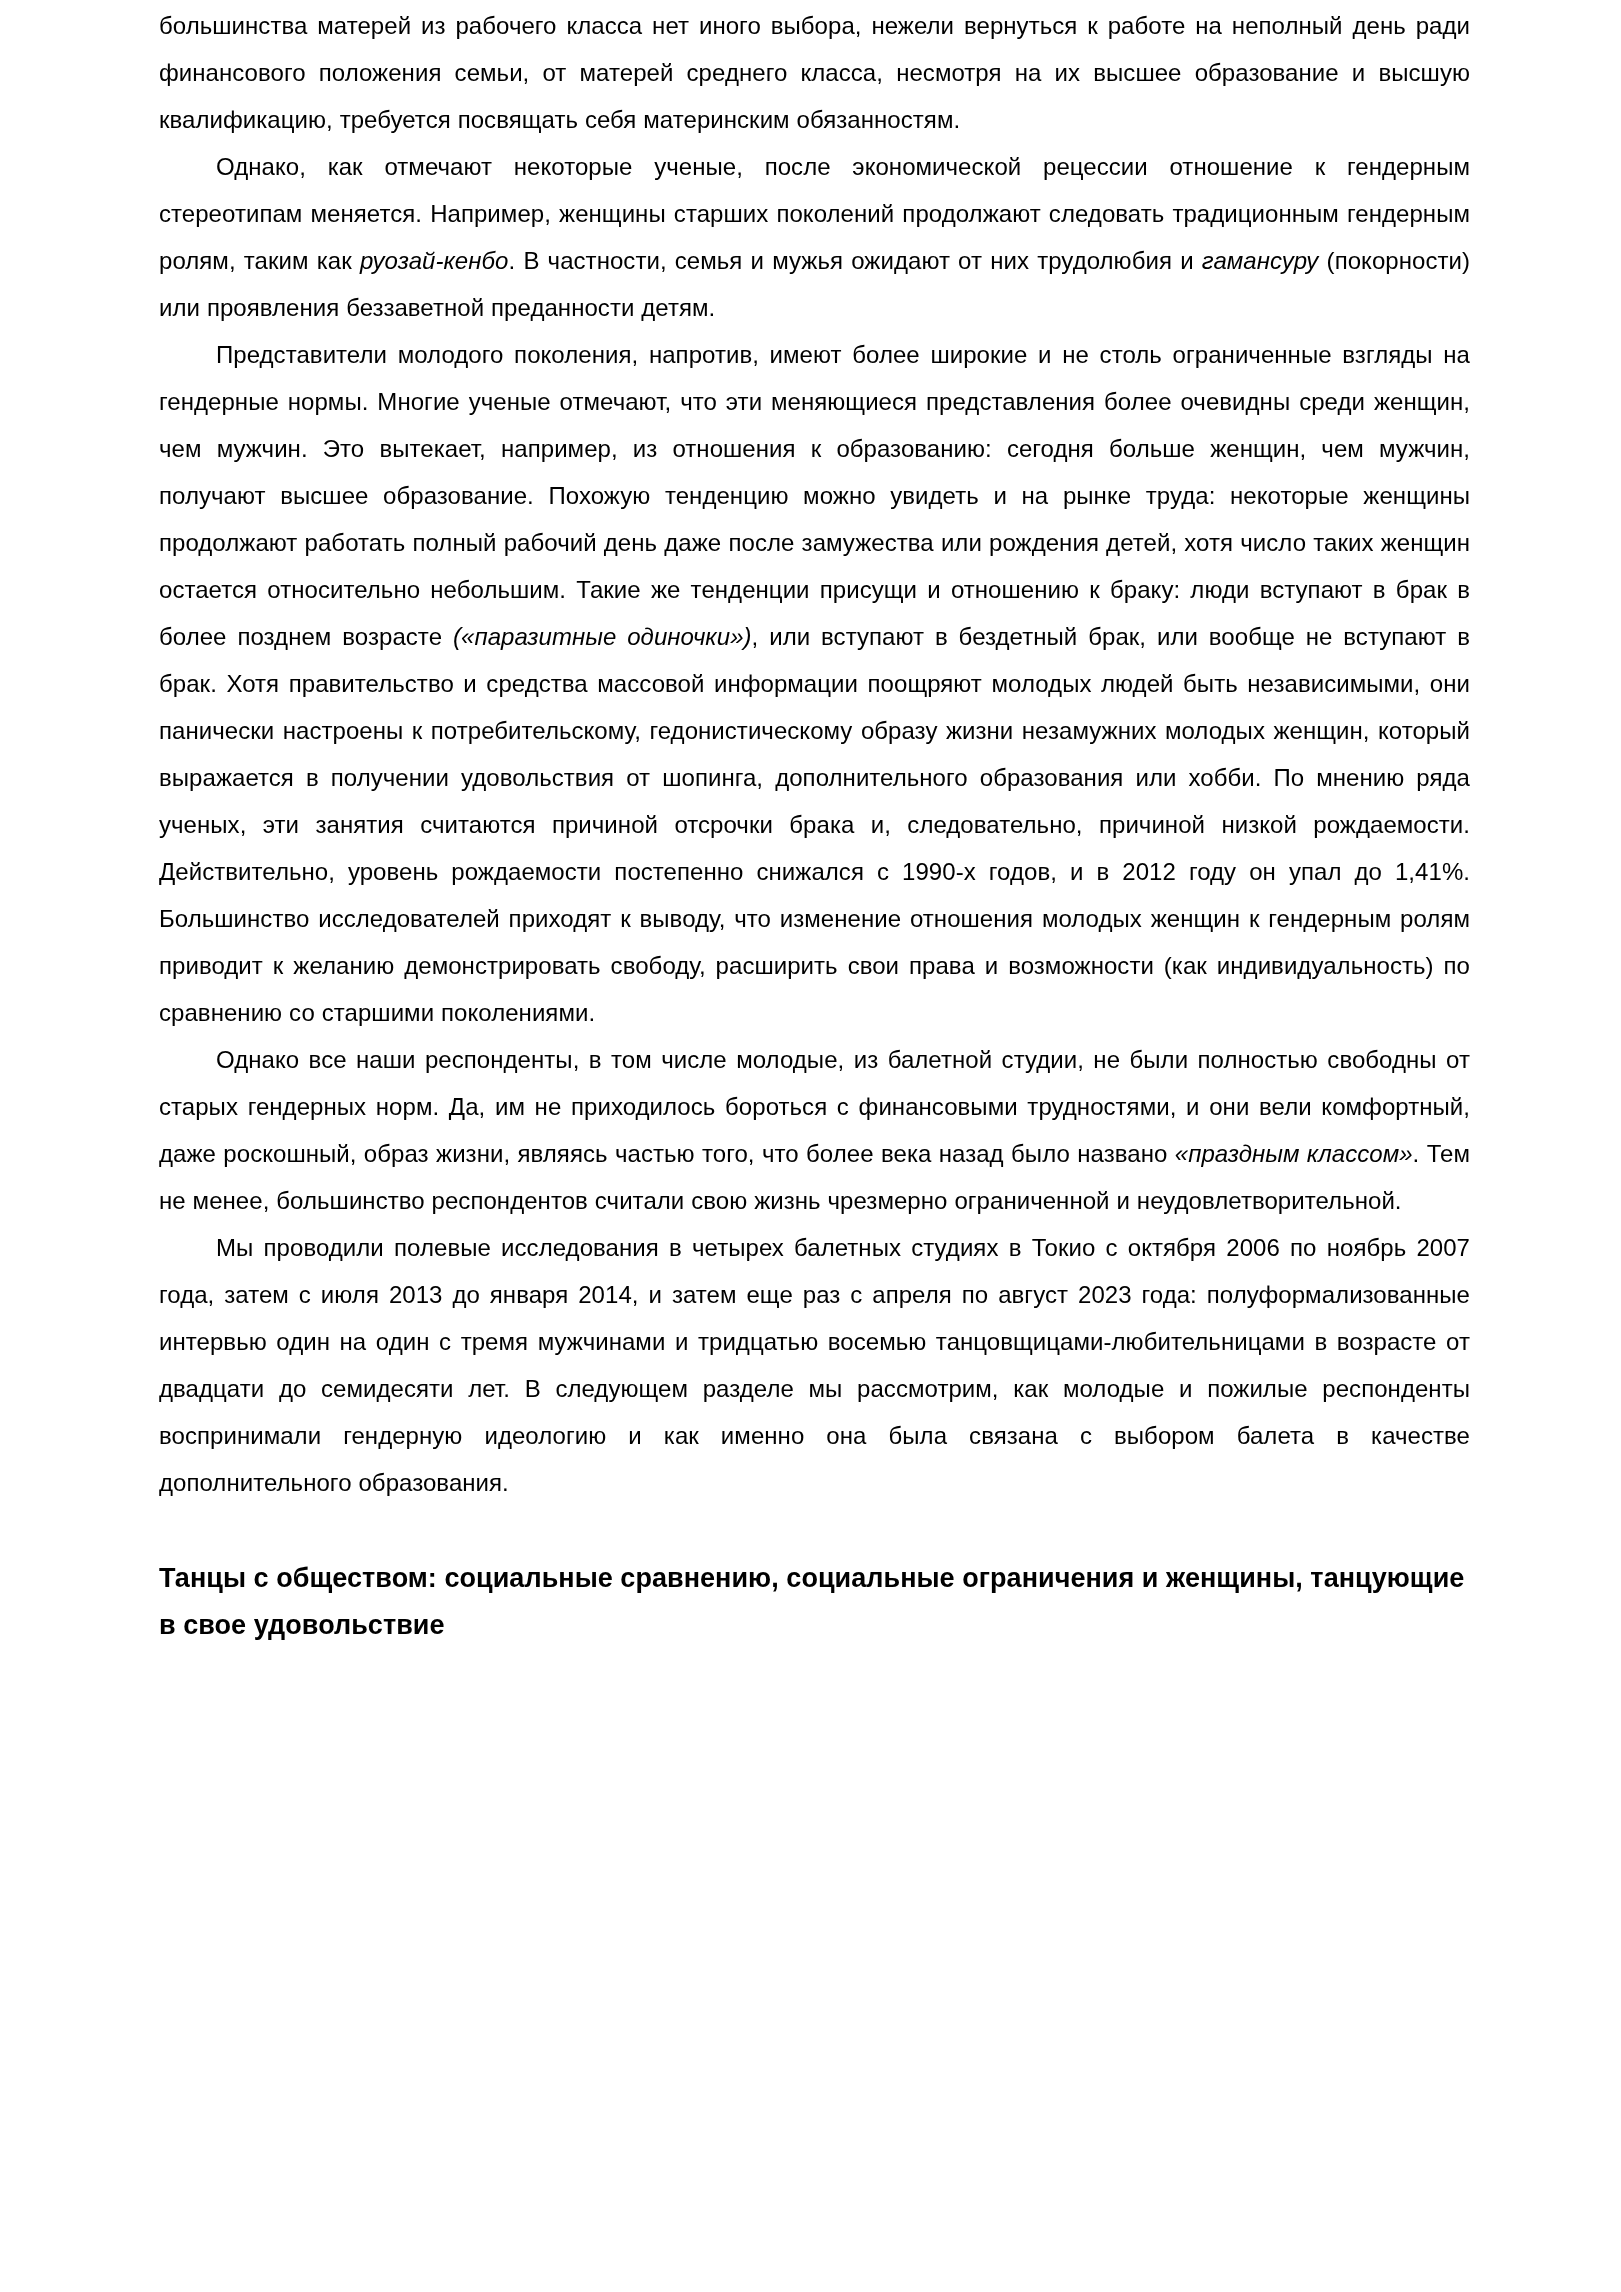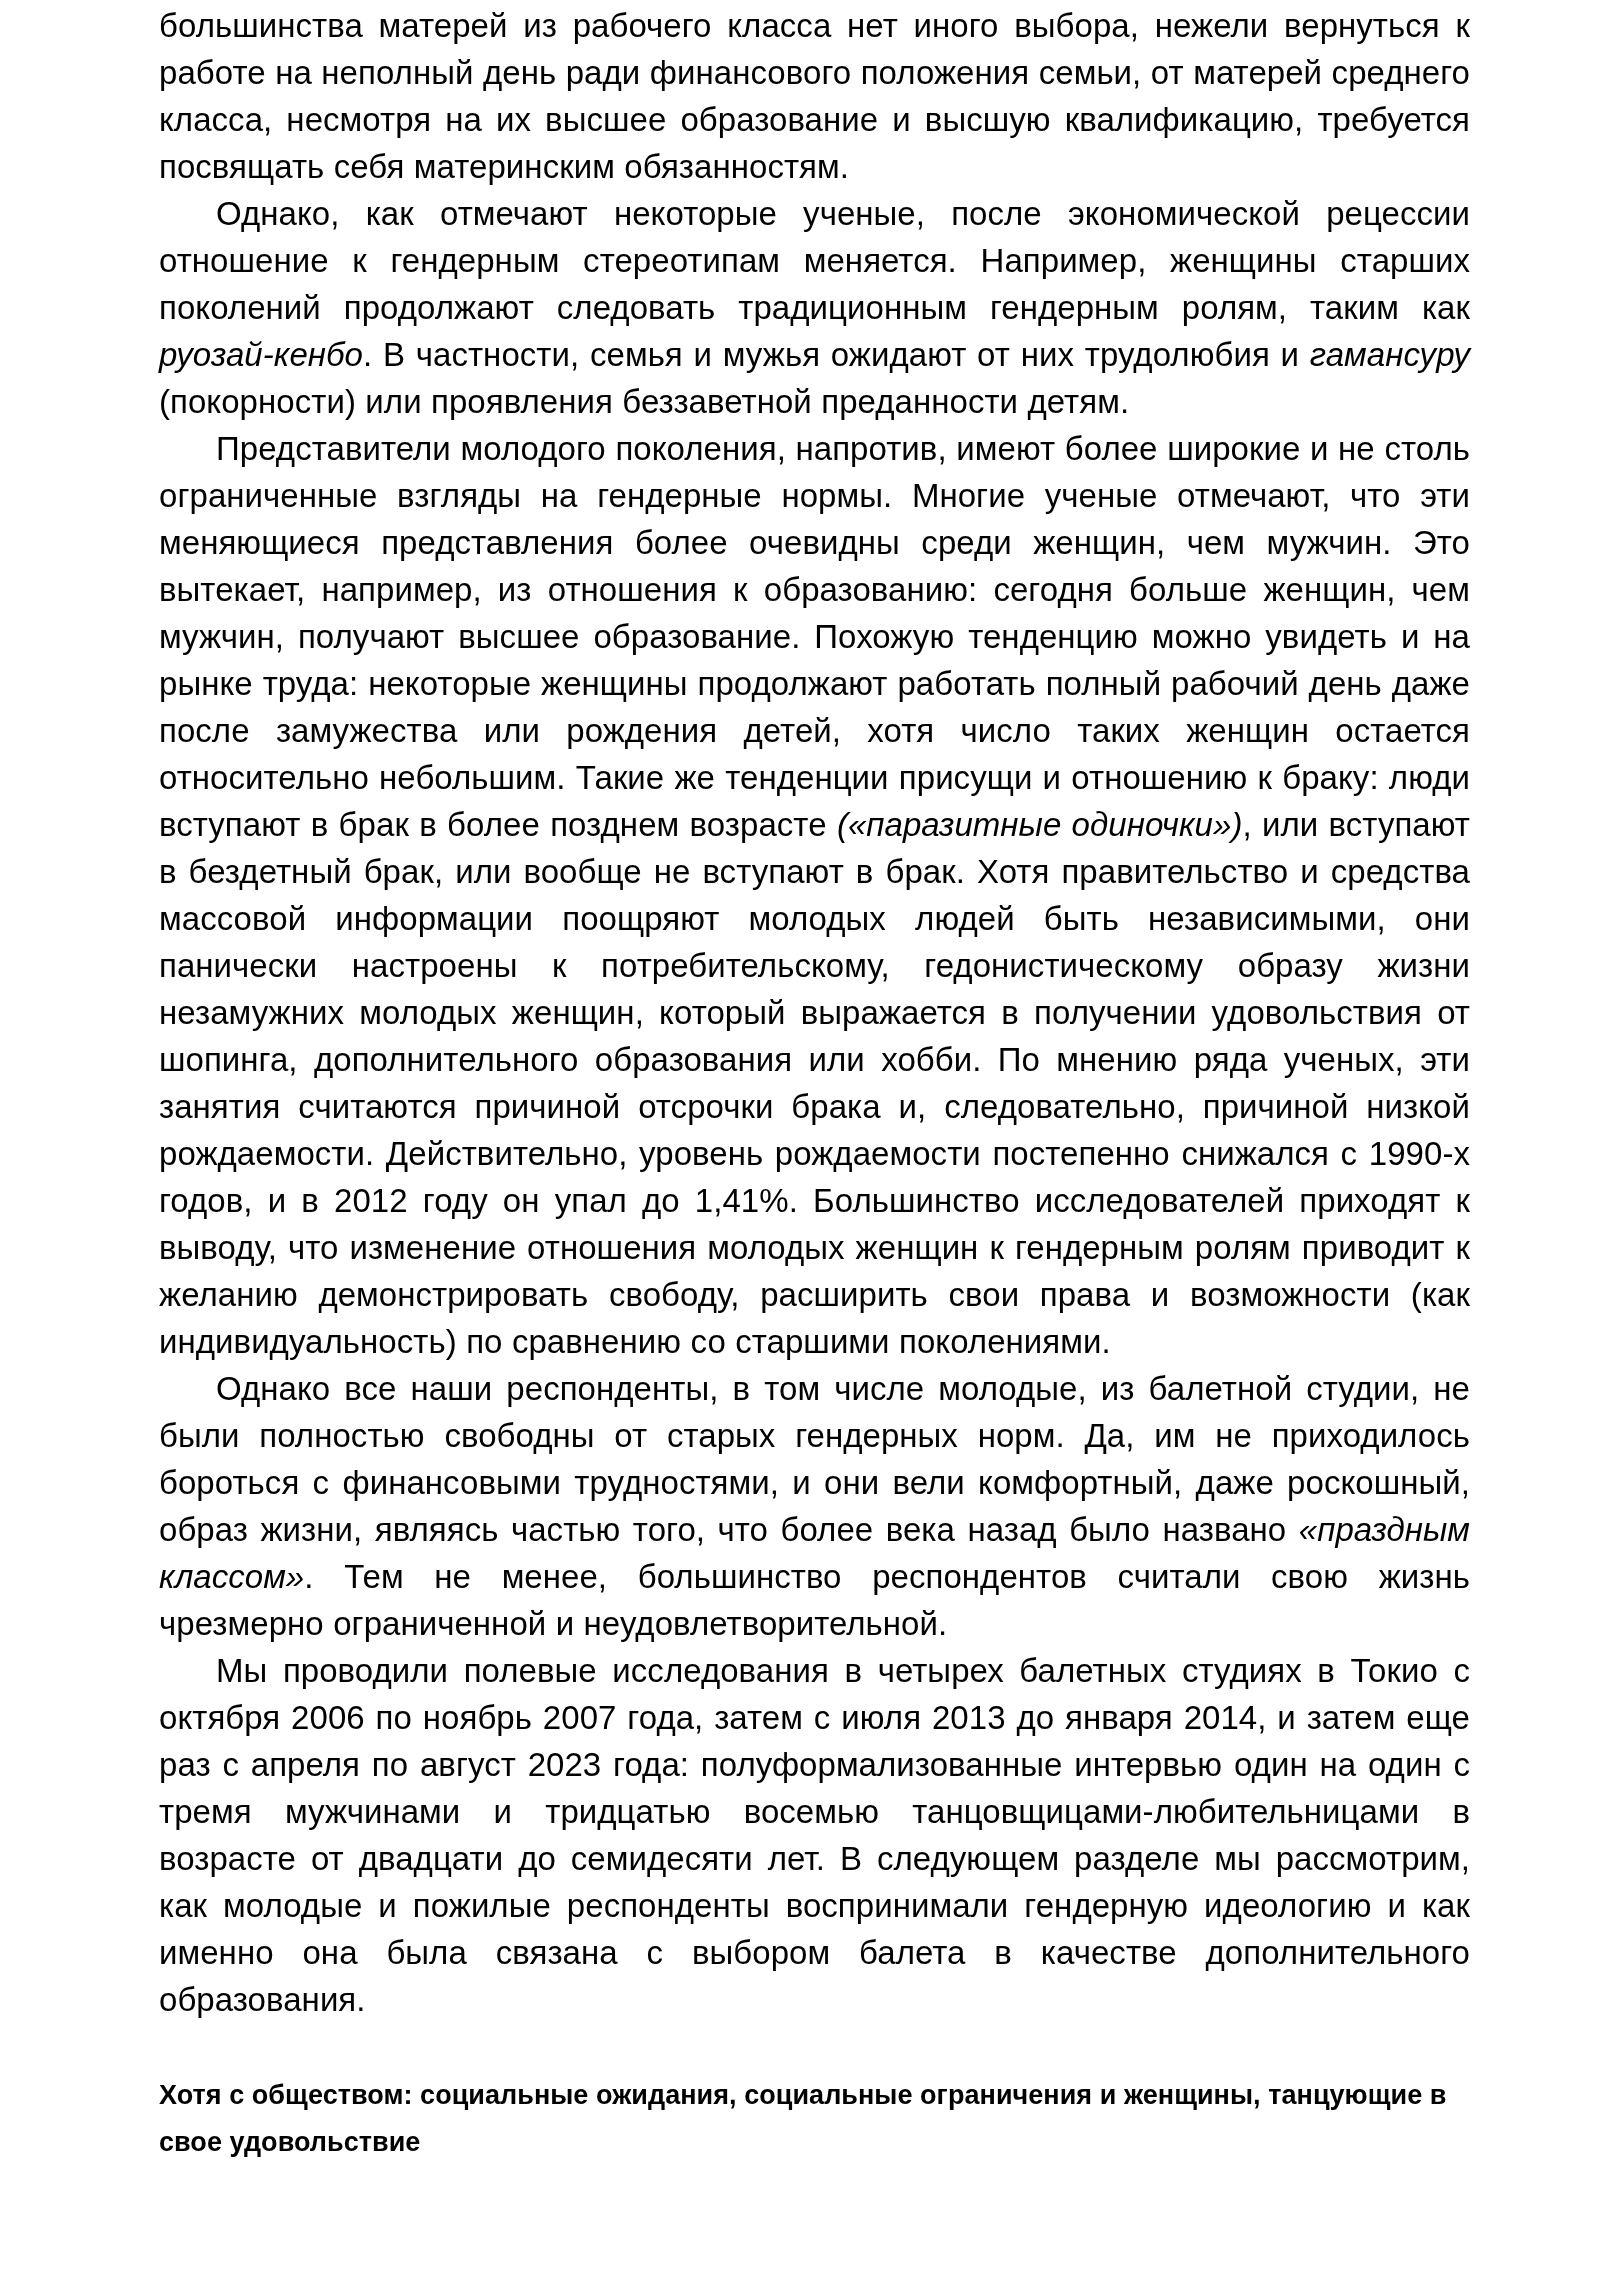--- a/index.html
+++ b/index.html
@@ -22,21 +22,21 @@
     box-sizing: border-box;
     padding: 0 151px 0 159px;
   }
   .doc-body {
     padding-top: 2px;
   }
   p.para {
     margin: 0;
     text-align: justify;
     text-justify: inter-word;
-    font-size: 33px;
+    font-size: 24px;
     line-height: 47px;
     letter-spacing: 0.05px;
     word-spacing: 0.2px;
     hyphens: none;
   }
   p.para.indent {
     text-indent: 57px;
   }
   p.para.no-just-last {
     text-align-last: left;
@@ -66,17 +66,17 @@
     <p class="para indent no-just-last">Однако, как отмечают некоторые ученые, после экономической рецессии отношение к гендерным стереотипам меняется. Например, женщины старших поколений продолжают следовать традиционным гендерным ролям, таким как <em class="it">руозай-кенбо</em>. В частности, семья и мужья ожидают от них трудолюбия и <em class="it">гамансуру</em> (покорности) или проявления беззаветной преданности детям.</p>
 
     <p class="para indent no-just-last">Представители молодого поколения, напротив, имеют более широкие и не столь ограниченные взгляды на гендерные нормы. Многие ученые отмечают, что эти меняющиеся представления более очевидны среди женщин, чем мужчин. Это вытекает, например, из отношения к образованию: сегодня больше женщин, чем мужчин, получают высшее образование. Похожую тенденцию можно увидеть и на рынке труда: некоторые женщины продолжают работать полный рабочий день даже после замужества или рождения детей, хотя число таких женщин остается относительно небольшим. Такие же тенденции присущи и отношению к браку: люди вступают в брак в более позднем возрасте <em class="it">(«паразитные одиночки»)</em>, или вступают в бездетный брак, или вообще не вступают в брак. Хотя правительство и средства массовой информации поощряют молодых людей быть независимыми, они панически настроены к потребительскому, гедонистическому образу жизни незамужних молодых женщин, который выражается в получении удовольствия от шопинга, дополнительного образования или хобби. По мнению ряда ученых, эти занятия считаются причиной отсрочки брака и, следовательно, причиной низкой рождаемости. Действительно, уровень рождаемости постепенно снижался с 1990-х годов, и в 2012 году он упал до 1,41%. Большинство исследователей приходят к выводу, что изменение отношения молодых женщин к гендерным ролям приводит к желанию демонстрировать свободу, расширить свои права и возможности (как индивидуальность) по сравнению со старшими поколениями.</p>
 
     <p class="para indent no-just-last">Однако все наши респонденты, в том числе молодые, из балетной студии, не были полностью свободны от старых гендерных норм. Да, им не приходилось бороться с финансовыми трудностями, и они вели комфортный, даже роскошный, образ жизни, являясь частью того, что более века назад было названо <em class="it">«праздным классом»</em>. Тем не менее, большинство респондентов считали свою жизнь чрезмерно ограниченной и неудовлетворительной.</p>
 
     <p class="para indent no-just-last">Мы проводили полевые исследования в четырех балетных студиях в Токио с октября 2006 по ноябрь 2007 года, затем с июля 2013 до января 2014,  и затем еще раз с апреля по август 2023 года: полуформализованные интервью один на один с тремя мужчинами и тридцатью восемью танцовщицами-любительницами в возрасте от двадцати до семидесяти лет. В следующем разделе мы рассмотрим, как молодые и пожилые респонденты воспринимали гендерную идеологию и как именно она была связана с выбором балета в качестве дополнительного образования.</p>
 
     <div class="gap-before-heading"></div>
 
-    <p class="heading">Хотя с обществом: социальные ожидания, социальные ограничения и женщины, танцующие в свое удовольствие</p>
+    <p class="heading">Танцы с обществом: социальные сравнению, социальные ограничения и женщины, танцующие в свое удовольствие</p>
 
   </div>
 </div>
 
 
 </body></html>

